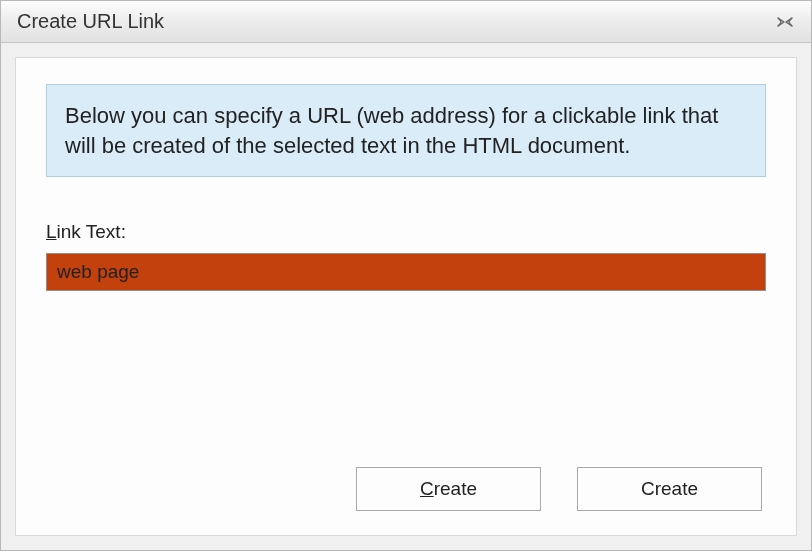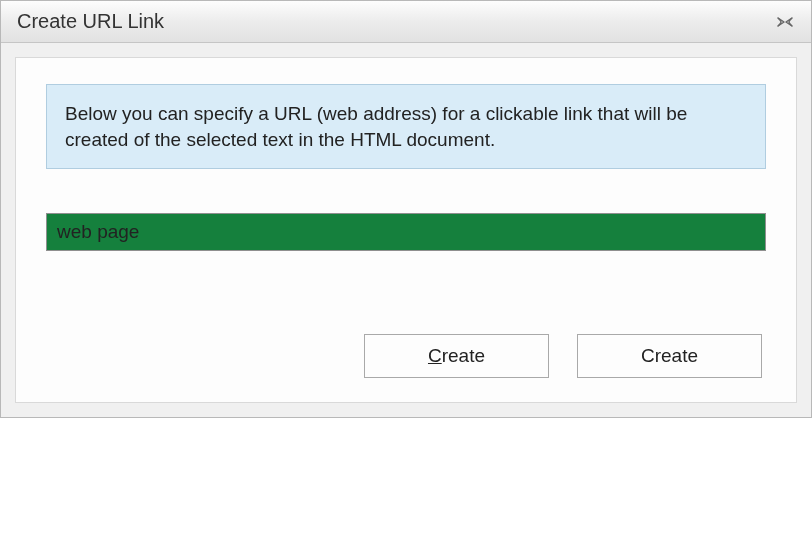--- a/index.html
+++ b/index.html
@@ -9,21 +9,21 @@
     }
     body {
       font-family: Arial, Helvetica, sans-serif;
       background: #fff;
       width: 812px;
       height: 554px;
       overflow: hidden;
     }
     .window {
       width: 812px;
-      height: 418px;
+      height: 551px;
       border: 1px solid #b8b8b8;
       background: #f0f0f0;
       display: flex;
       flex-direction: column;
     }
     .titlebar {
       height: 42px;
       background: linear-gradient(to bottom, #fdfdfd 0%, #ececec 50%, #e2e2e2 100%);
       border-bottom: 1px solid #c5c5c5;
       display: flex;
@@ -62,48 +62,48 @@
       display: flex;
       flex-direction: column;
     }
     .info-box {
       background: #d9ecf8;
       border: 1px solid #b0cde0;
       padding: 16px 18px;
       margin-bottom: 44px;
     }
     .info-text {
-      font-size: 19px;
+      font-size: 22px;
       color: #222;
       line-height: 1.35;
     }
     .field-label {
       font-size: 19px;
       color: #222;
       margin-bottom: 10px;
     }
     .underline-first {
       text-decoration: underline;
     }
     .text-input {
       width: 100%;
       height: 38px;
       border: 1px solid #8f8f8f;
-      background: #15803d;
+      background: #c2410c;
       padding: 0 10px;
       font-size: 19px;
       font-family: Arial, Helvetica, sans-serif;
       color: #222;
       margin-bottom: 44px;
     }
     .button-row {
       margin-top: auto;
       display: flex;
       justify-content: flex-end;
-      gap: 28px;
+      gap: 36px;
       padding-bottom: 4px;
       padding-right: 4px;
     }
     .btn {
       width: 185px;
       height: 44px;
       background: #fdfdfd;
       border: 1px solid #a9a9a9;
       font-size: 19px;
       color: #222;
@@ -132,20 +132,23 @@
     </div>
   </div>
 
   <div class="content-wrapper">
     <div class="content">
 
       <div class="info-box">
         <div class="info-text">Below you can specify a URL (web address) for a clickable link that will be created of the selected text in the HTML document.</div>
       </div>
 
+      <div class="field-label">
+        <span class="underline-first">L</span><span>ink Text:</span>
+      </div>
       <input type="text" class="text-input" value="web page" style="">
 
 
       <div class="button-row">
         <button class="btn">
           <span class="btn-underline">C</span><span>reate</span>
         </button>
         <button class="btn">
           <span>Create</span>
         </button>

